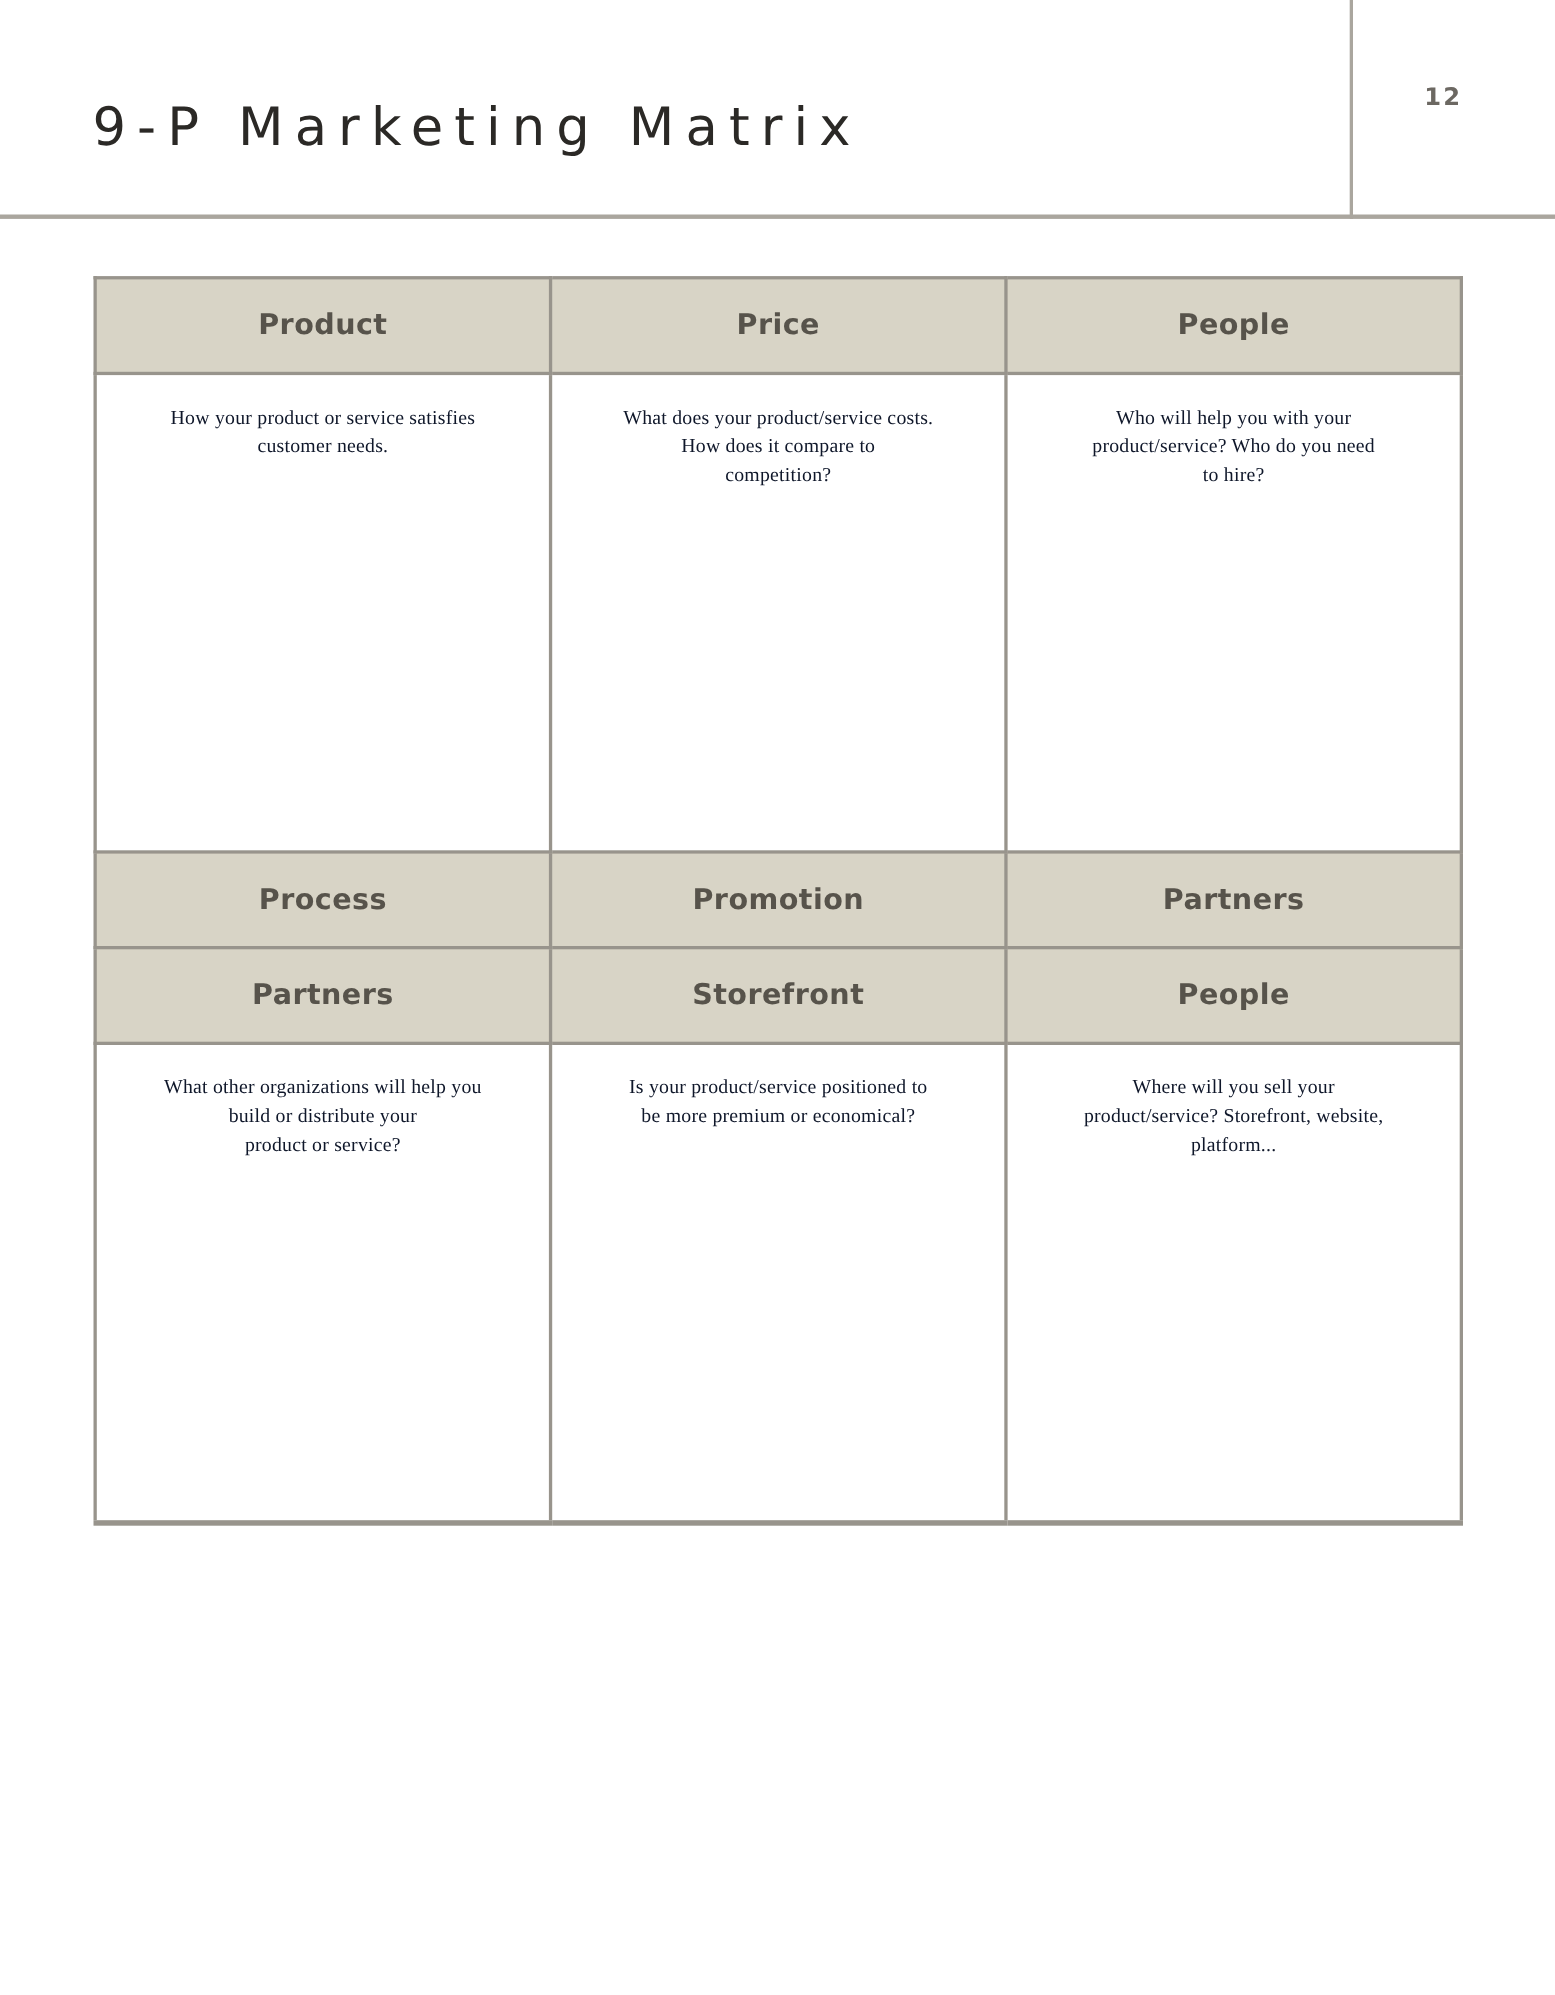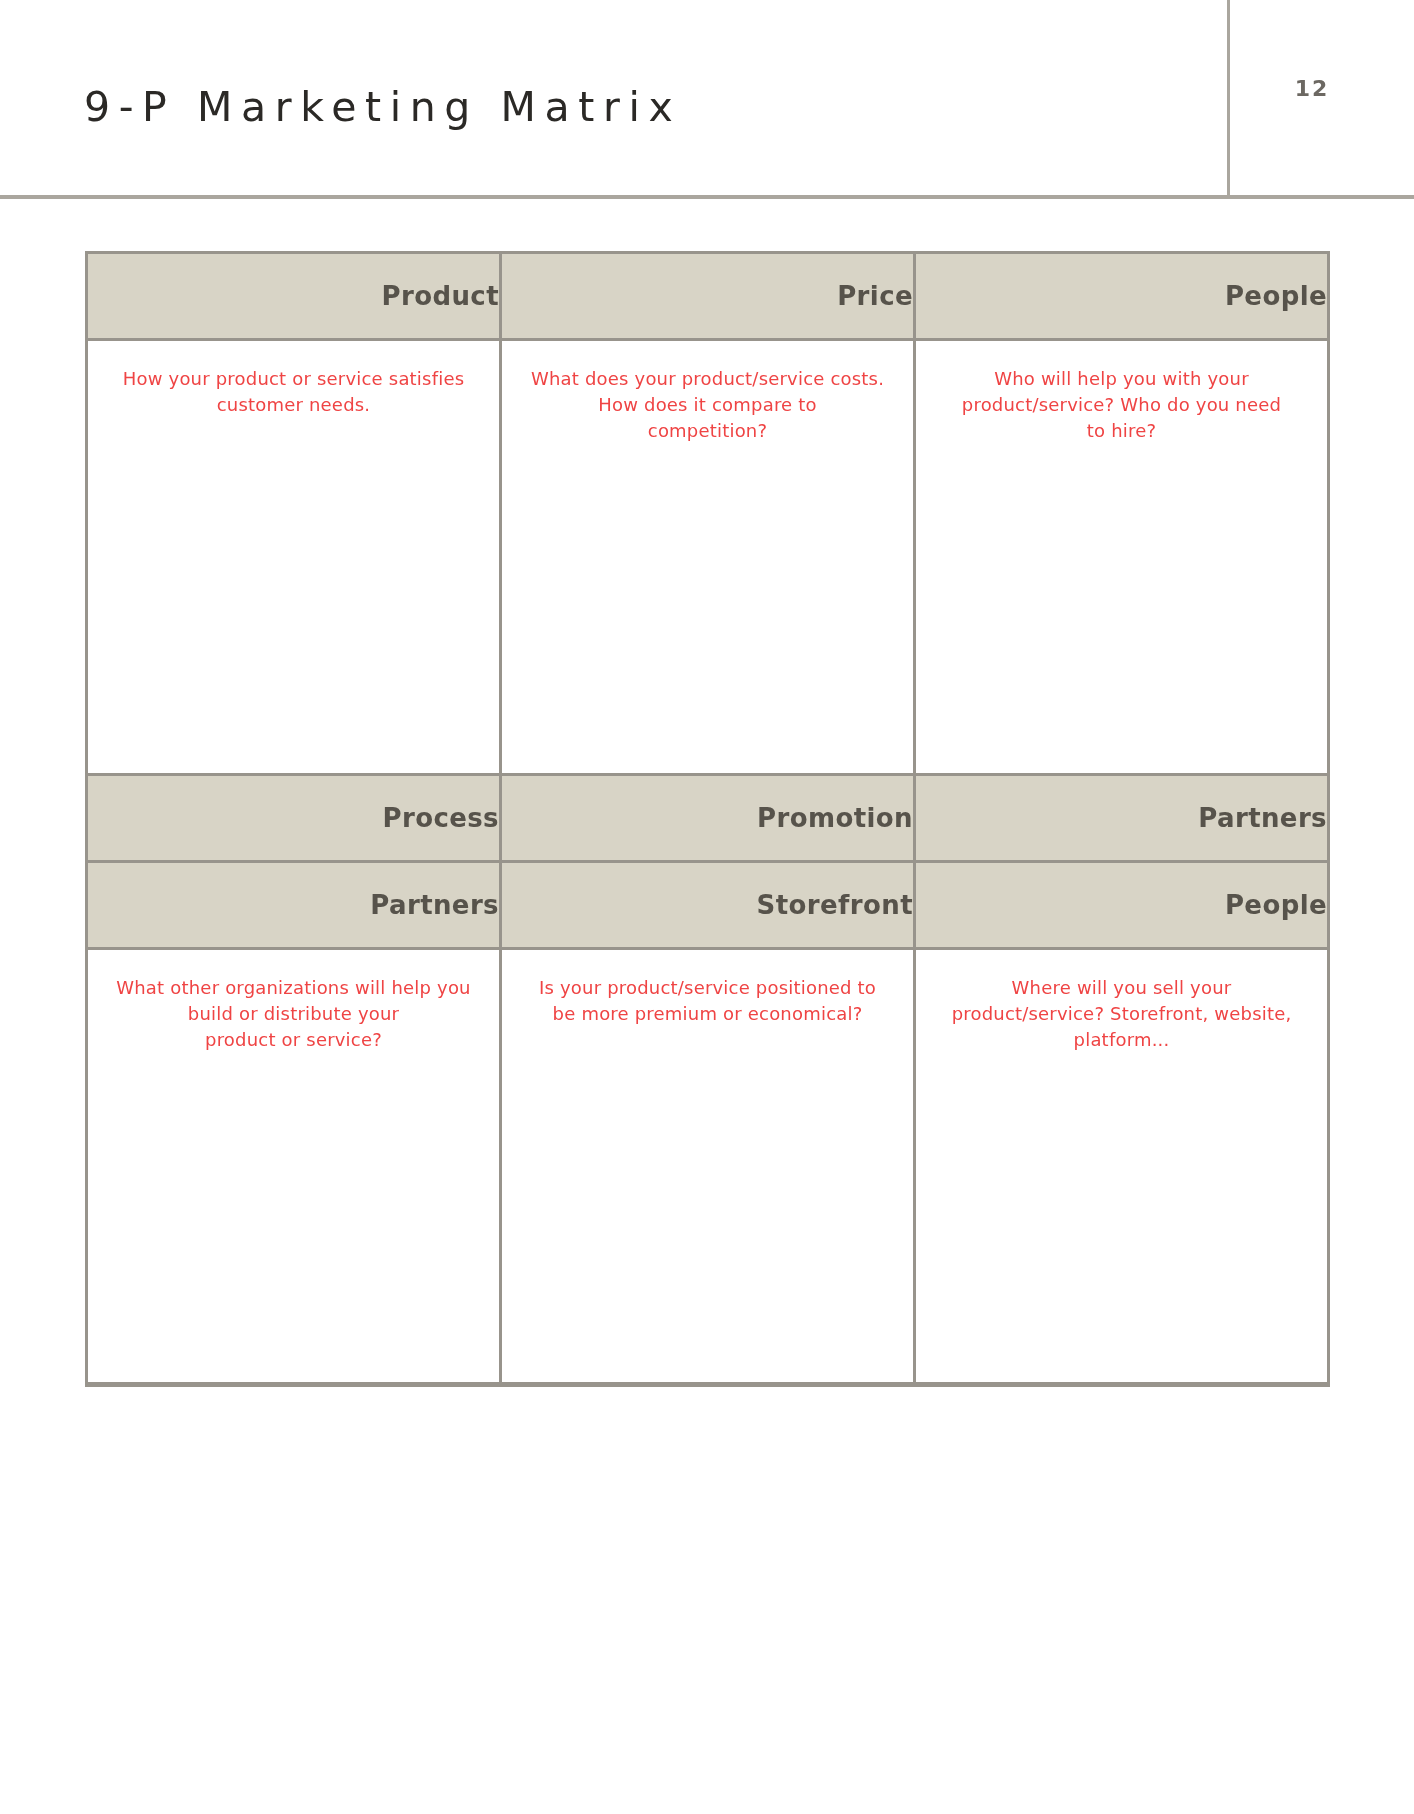--- a/index.html
+++ b/index.html
@@ -10,21 +10,21 @@
     position: relative;
     overflow: hidden;
     font-family: "DejaVu Sans", sans-serif;
   }
 
   
   .page-title {
     position: absolute;
     left: 84px;
     top: 56px;
-    font-size: 41px;
+    font-size: 48px;
     font-weight: 500;
     letter-spacing: 0.21em;
     color: #2b2926;
     white-space: nowrap;
   }
   .rule-vertical {
     position: absolute;
     left: 1227px;
     top: 0;
     width: 3px;
@@ -63,35 +63,36 @@
   .matrix th, .matrix td {
     border: 3px solid #98948c;
   }
   .matrix th {
     height: 84px;
     background: #d8d4c6;
     font-size: 26px;
     font-weight: 600;
     letter-spacing: 0.4px;
     color: #57534b;
-    text-align: right;
+    text-align: center;
     vertical-align: middle;
     padding: 0;
   }
   .matrix td {
     height: 407px;
     background: #ffffff;
     vertical-align: top;
     text-align: center;
     padding: 25px 12px 0 12px;
     font-size: 18px;
     line-height: 26px;
     letter-spacing: 0.2px;
-    color: #ef4444;
+    color: #0f172a;
     white-space: pre-line;
+    font-family: Liberation Serif, serif;
   }
   .matrix tr.last-body td {
     border-bottom: 5px solid #98948c;
   }
 </style>
 </head>
 <body>
 
 <h1 class="page-title">9-P Marketing Matrix</h1>
 <div class="rule-vertical"></div>

